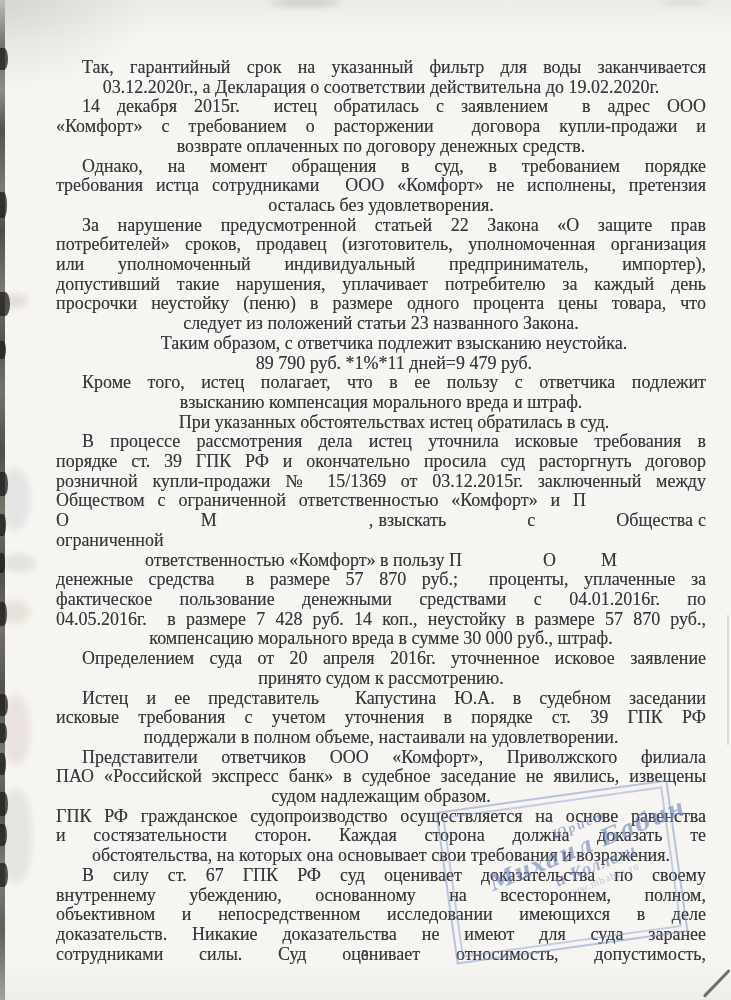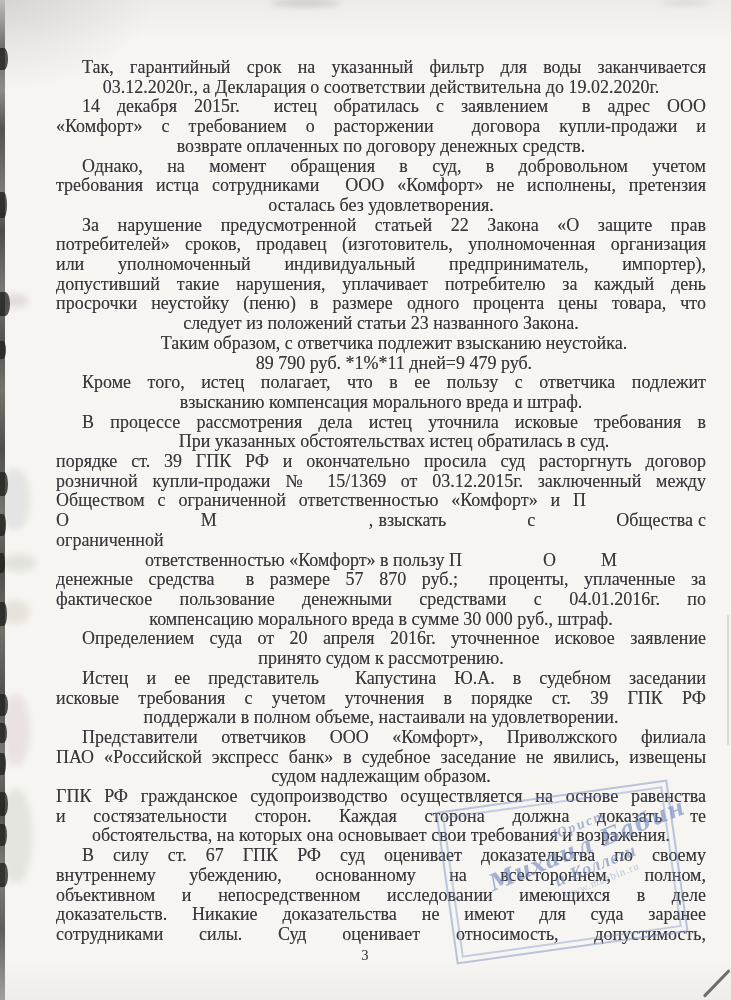--- a/index.html
+++ b/index.html
@@ -92,42 +92,43 @@
 <div class="edge-blob" style="top:792px;height:24px;width:8px;"></div>
 <div class="edge-blob" style="top:824px;height:22px;width:7px;"></div>
 <div class="edge-blob" style="top:863px;height:24px;width:8px;"></div>
 
 <div class="doc-text">
     <div class="line indent just">Так, гарантийный срок на указанный фильтр для воды заканчивается</div>
     <div class="line">03.12.2020г., а Декларация о соответствии действительна до 19.02.2020г.</div>
     <div class="line indent just">14 декабря 2015г.&nbsp; истец обратилась с заявлением&nbsp; в адрес ООО</div>
     <div class="line just">«Комфорт» с требованием о расторжении&nbsp; договора купли-продажи и</div>
     <div class="line">возврате оплаченных по договору денежных средств.</div>
-    <div class="line indent just">Однако, на момент обращения в суд, в добровольном учетом</div>
+    <div class="line indent just">Однако, на момент обращения в суд, в требованием порядке</div>
     <div class="line just">требования истца сотрудниками&nbsp; ООО «Комфорт» не исполнены, претензия</div>
     <div class="line">осталась без удовлетворения.</div>
     <div class="line indent just">За нарушение предусмотренной статьей 22 Закона «О защите прав</div>
     <div class="line just">потребителей» сроков, продавец (изготовитель, уполномоченная организация</div>
     <div class="line just">или уполномоченный индивидуальный предприниматель, импортер),</div>
     <div class="line just">допустивший такие нарушения, уплачивает потребителю за каждый день</div>
     <div class="line just">просрочки неустойку (пеню) в размере одного процента цены товара, что</div>
     <div class="line">следует из положений статьи 23 названного Закона.</div>
     <div class="line indent">Таким образом, с ответчика подлежит взысканию неустойка.</div>
     <div class="line indent">89 790 руб. *1%*11 дней=9 479 руб.</div>
     <div class="line indent just">Кроме того, истец полагает, что в ее пользу с ответчика подлежит</div>
     <div class="line">взысканию компенсация морального вреда и штраф.</div>
+    <div class="line indent">При указанных обстоятельствах истец обратилась в суд.</div>
     <div class="line indent just">В процессе рассмотрения дела истец уточнила исковые требования в</div>
-    <div class="line indent">При указанных обстоятельствах истец обратилась в суд.</div>
     <div class="line just">порядке ст. 39 ГПК РФ и окончательно просила суд расторгнуть договор</div>
     <div class="line just">розничной купли-продажи № 15/1369 от 03.12.2015г. заключенный между</div>
     <div class="line just">Обществом с ограниченной ответственностью «Комфорт» и П&nbsp;&nbsp;&nbsp;&nbsp;&nbsp;&nbsp;&nbsp;&nbsp;&nbsp;&nbsp;</div>
     <div class="line just">О&nbsp;&nbsp;&nbsp;&nbsp;&nbsp;&nbsp;&nbsp;&nbsp;&nbsp;&nbsp;&nbsp;&nbsp;&nbsp;&nbsp;&nbsp;&nbsp;&nbsp;&nbsp;&nbsp;&nbsp;&nbsp;&nbsp;&nbsp;&nbsp;&nbsp;&nbsp;М&nbsp;&nbsp;&nbsp;&nbsp;&nbsp;&nbsp;&nbsp;&nbsp;&nbsp;&nbsp;&nbsp;&nbsp;&nbsp;&nbsp;&nbsp;&nbsp;&nbsp;&nbsp;&nbsp;&nbsp;&nbsp;&nbsp;&nbsp;&nbsp;&nbsp;&nbsp;&nbsp;&nbsp;&nbsp;&nbsp;, взыскать&nbsp;&nbsp;&nbsp;&nbsp;&nbsp;&nbsp;&nbsp;&nbsp;&nbsp;&nbsp;&nbsp;&nbsp;&nbsp;&nbsp;&nbsp;&nbsp;с&nbsp;&nbsp;&nbsp;&nbsp;&nbsp;&nbsp;&nbsp;&nbsp;&nbsp;&nbsp;&nbsp;&nbsp;&nbsp;&nbsp;&nbsp;&nbsp;Общества с ограниченной</div>
     <div class="line">ответственностью «Комфорт» в пользу П&nbsp;&nbsp;&nbsp;&nbsp;&nbsp;&nbsp;&nbsp;&nbsp;&nbsp;&nbsp;&nbsp;&nbsp;&nbsp;&nbsp;&nbsp;&nbsp;&nbsp;&nbsp;О&nbsp;&nbsp;&nbsp;&nbsp;&nbsp;&nbsp;&nbsp;&nbsp;&nbsp;&nbsp;М</div>
     <div class="line just">денежные средства&nbsp; в размере 57 870 руб.;&nbsp; проценты, уплаченные за</div>
     <div class="line just">фактическое пользование денежными средствами с 04.01.2016г. по</div>
+    <div class="line just">04.05.2016г.&nbsp; в размере 7 428 руб. 14 коп., неустойку в размере 57 870 руб.,</div>
     <div class="line">компенсацию морального вреда в сумме 30 000 руб., штраф.</div>
     <div class="line indent just">Определением суда от 20 апреля 2016г. уточненное исковое заявление</div>
     <div class="line">принято судом к рассмотрению.</div>
     <div class="line indent just">Истец и ее представитель&nbsp; Капустина Ю.А. в судебном заседании</div>
     <div class="line just">исковые требования с учетом уточнения в порядке ст. 39 ГПК РФ</div>
     <div class="line">поддержали в полном объеме, настаивали на удовлетворении.</div>
     <div class="line indent just">Представители ответчиков ООО «Комфорт», Приволжского филиала</div>
     <div class="line just">ПАО «Российской экспресс банк» в судебное заседание не явились, извещены</div>
     <div class="line">судом надлежащим образом.</div>
     <div class="line just">ГПК РФ гражданское судопроизводство осуществляется на основе равенства</div>

